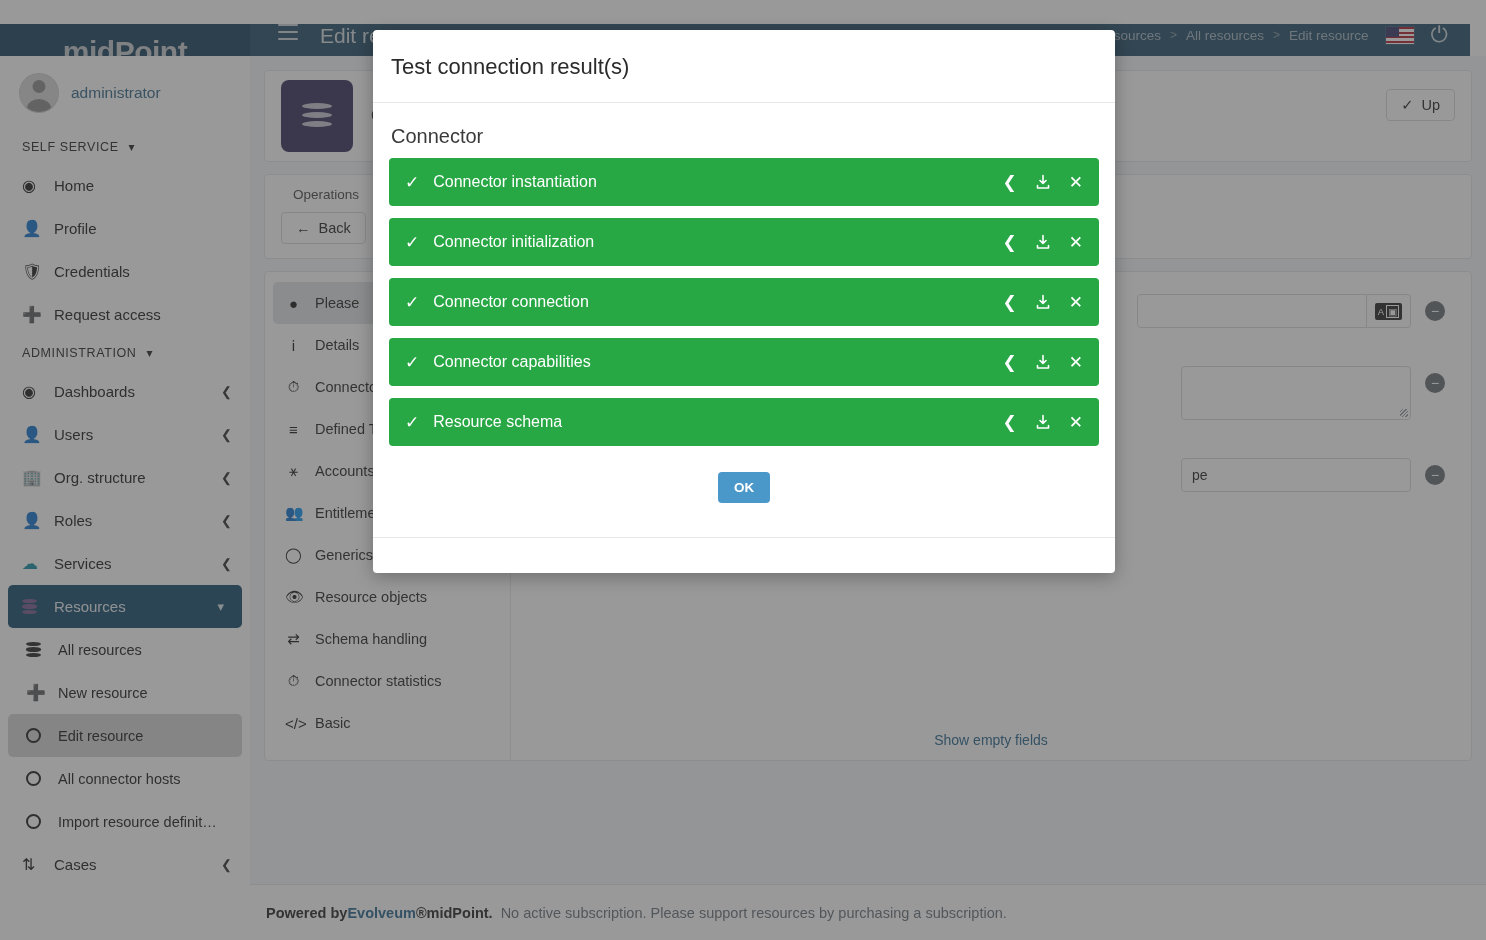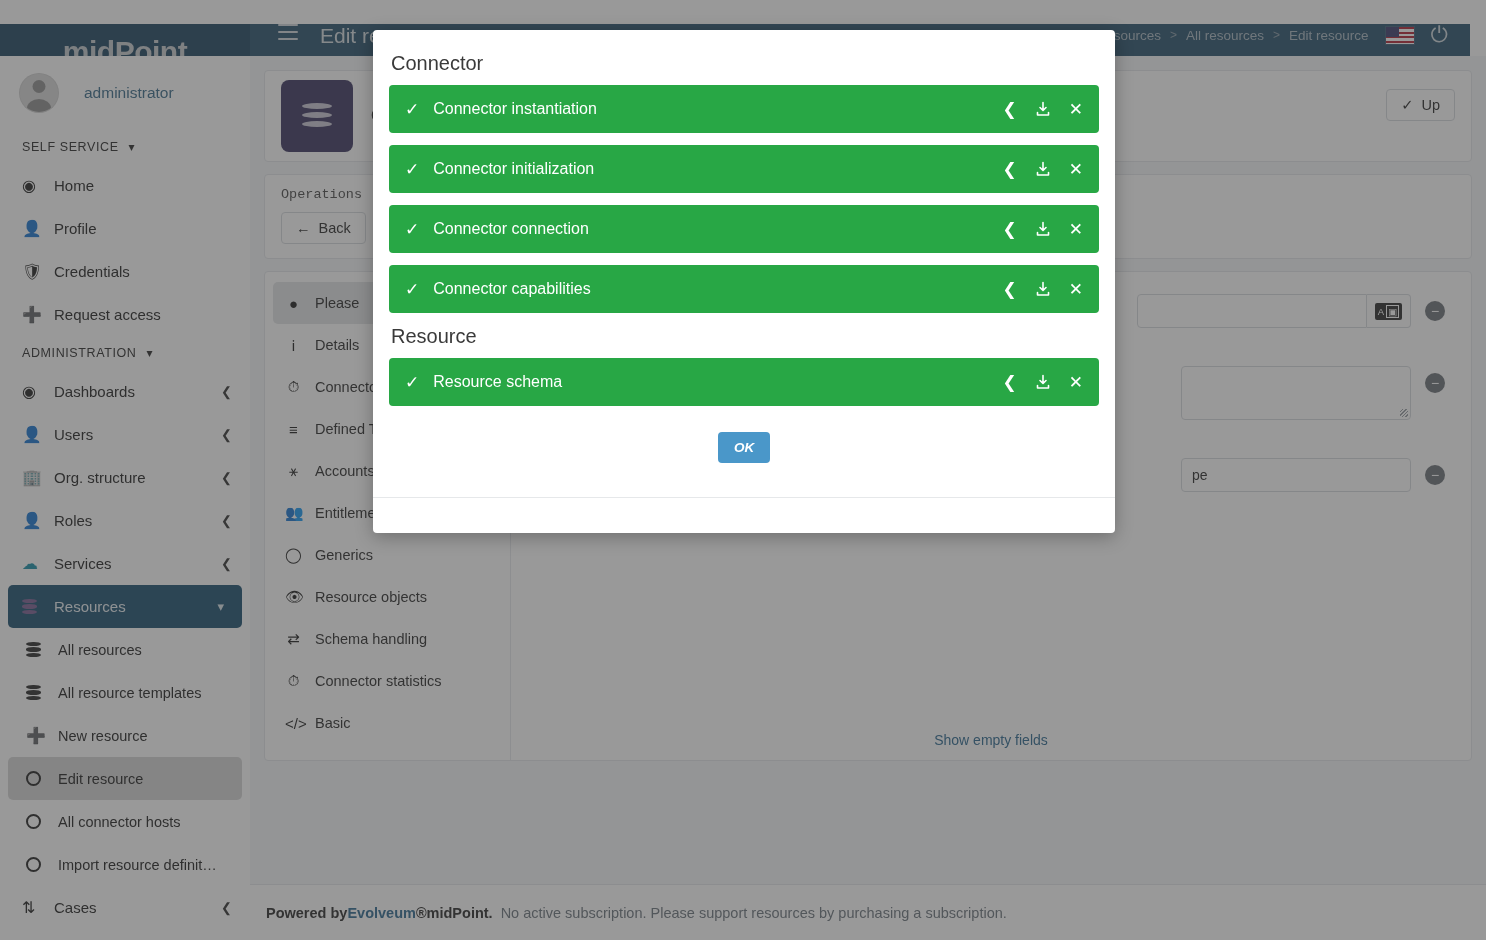--- a/index.html
+++ b/index.html
@@ -60,21 +60,21 @@
     background: #3c3b6e; }
   .power-icon { color: #cfd8dd; font-size: 22px; cursor: pointer; line-height: 1; }
 
   
   .sidebar {
     position: absolute; top: 56px; left: 0; bottom: 0; width: 250px;
     background: #ffffff;
     overflow: hidden;
   }
   .user-block {
-    display: flex; align-items: center; gap: 26px;
+    display: flex; align-items: center; gap: 13px;
     padding: 18px 0 18px 20px;
   }
   .avatar {
     width: 38px; height: 38px; border-radius: 50%;
     background: #d8d8d8; position: relative; overflow: hidden;
     box-shadow: 0 0 0 1px #cfcfcf;
   }
   .avatar::before { content: ""; position: absolute; left: 50%; top: 6px;
     transform: translateX(-50%); width: 13px; height: 13px; border-radius: 50%;
     background: #8f8f8f; }
@@ -143,21 +143,21 @@
     position: absolute; right: 16px; top: 18px;
     border: 1px solid #d6dade; background: #fff; border-radius: 4px;
     padding: 7px 14px; font-size: 14.5px; color: #2a2a2a; cursor: pointer;
     display: flex; align-items: center; gap: 8px;
   }
 
   .ops-card {
     padding: 10px 16px 14px; display: flex; align-items: flex-end; gap: 14px;
     margin-bottom: 12px; position: relative; min-height: 76px;
   }
-  .ops-label { font-size: 13.5px; color: #4a4a4a; position: absolute; top: 12px; left: 16px; font-family: Liberation Mono, monospace; }
+  .ops-label { font-size: 13.5px; color: #4a4a4a; position: absolute; top: 12px; left: 28px; }
   .ops-row { display: flex; align-items: center; gap: 10px; margin-top: 22px; }
   .btn-ghost {
     border: 1px solid #d6dade; background: #fff; border-radius: 4px;
     padding: 7px 14px; font-size: 14.5px; color: #2a2a2a; cursor: pointer;
     display: flex; align-items: center; gap: 8px;
   }
   .btn-green {
     background: #1e7e34; color: #fff; border: none; border-radius: 4px;
     padding: 8px 13px; font-size: 14.5px; cursor: pointer;
     display: flex; align-items: center; gap: 8px;
@@ -252,21 +252,21 @@
   }
   .result-check { font-size: 17px; margin-right: 14px; line-height: 1; }
   .result-label { font-size: 16px; }
   .result-actions { margin-left: auto; display: flex; align-items: center; gap: 18px; }
   .ra { cursor: pointer; display: flex; align-items: center; justify-content: center; color: #fff; }
   .ra-chev { font-size: 17px; }
   .ra-x { font-size: 17px; }
   .ok-wrap { display: flex; justify-content: center; padding: 14px 0 26px; }
   .ok-btn {
     background: #4a97c9; color: #fff; border: none; border-radius: 4px;
-    padding: 8px 16px; font-size: 13.5px; font-weight: bold; cursor: pointer; font-style: italic;
+    padding: 8px 16px; font-size: 13.5px; font-weight: bold; cursor: pointer;
   }
   .modal-footer { height: 36px; border-top: 1px solid #e6e8ea; }
 </style>
 </head>
 <body>
 
 <div id="app">
 
   <div class="topbar">
     <div class="brand">
@@ -369,30 +369,20 @@
 
     <div class="nav-item sub">
       <span class="ico">
           <span class="i-db">
             <i></i>
             <i></i>
             <i></i>
           </span>
         </span>
       <span class="lbl">All resources</span>
-    </div>
-    <div class="nav-item sub">
-      <span class="ico">
-          <span class="i-db">
-            <i></i>
-            <i></i>
-            <i></i>
-          </span>
-        </span>
-      <span class="lbl">All resource templates</span>
     </div>
     <div class="nav-item sub">
       <span class="ico">➕</span>
       <span class="lbl">New resource</span>
     </div>
     <div class="nav-item sub active-gray">
       <span class="ico">
           <span class="i-circle-o"></span>
         </span>
       <span class="lbl">Edit resource</span>
@@ -539,20 +529,23 @@
       <b class="ev">Evolveum</b>
       <b>®</b>
       <b> midPoint.</b>
     <span style="margin-left:8px">No active subscription. Please support resources by purchasing a subscription.</span>
   </div>
 </div>
 
 <div class="overlay"></div>
 
 <div class="modal">
+  <div class="modal-header">
+    <div class="modal-title">Test connection result(s)</div>
+  </div>
   <div class="modal-body">
 
     <div class="modal-section-title">Connector</div>
 
     <div class="result-row">
       <span class="result-check">✓</span>
       <span class="result-label">Connector instantiation</span>
       <span class="result-actions">
         <span class="ra ra-chev">❮</span>
         <span class="ra">
@@ -603,21 +596,20 @@
         <span class="ra">
           <svg width="16" height="16" viewBox="0 0 16 16" fill="none" stroke="#fff" stroke-width="1.6" stroke-linecap="round" stroke-linejoin="round">
             <path d="M8 1.5v7.5M5 6.5L8 9.5l3-3"></path>
               <path d="M2.5 11.5v2.5h11v-2.5"></path>
           </svg>
         </span>
         <span class="ra ra-x">✕</span>
       </span>
     </div>
 
-    <div class="modal-section-title">Resource</div>
 
     <div class="result-row">
       <span class="result-check">✓</span>
       <span class="result-label">Resource schema</span>
       <span class="result-actions">
         <span class="ra ra-chev">❮</span>
         <span class="ra">
           <svg width="16" height="16" viewBox="0 0 16 16" fill="none" stroke="#fff" stroke-width="1.6" stroke-linecap="round" stroke-linejoin="round">
             <path d="M8 1.5v7.5M5 6.5L8 9.5l3-3"></path>
               <path d="M2.5 11.5v2.5h11v-2.5"></path>

